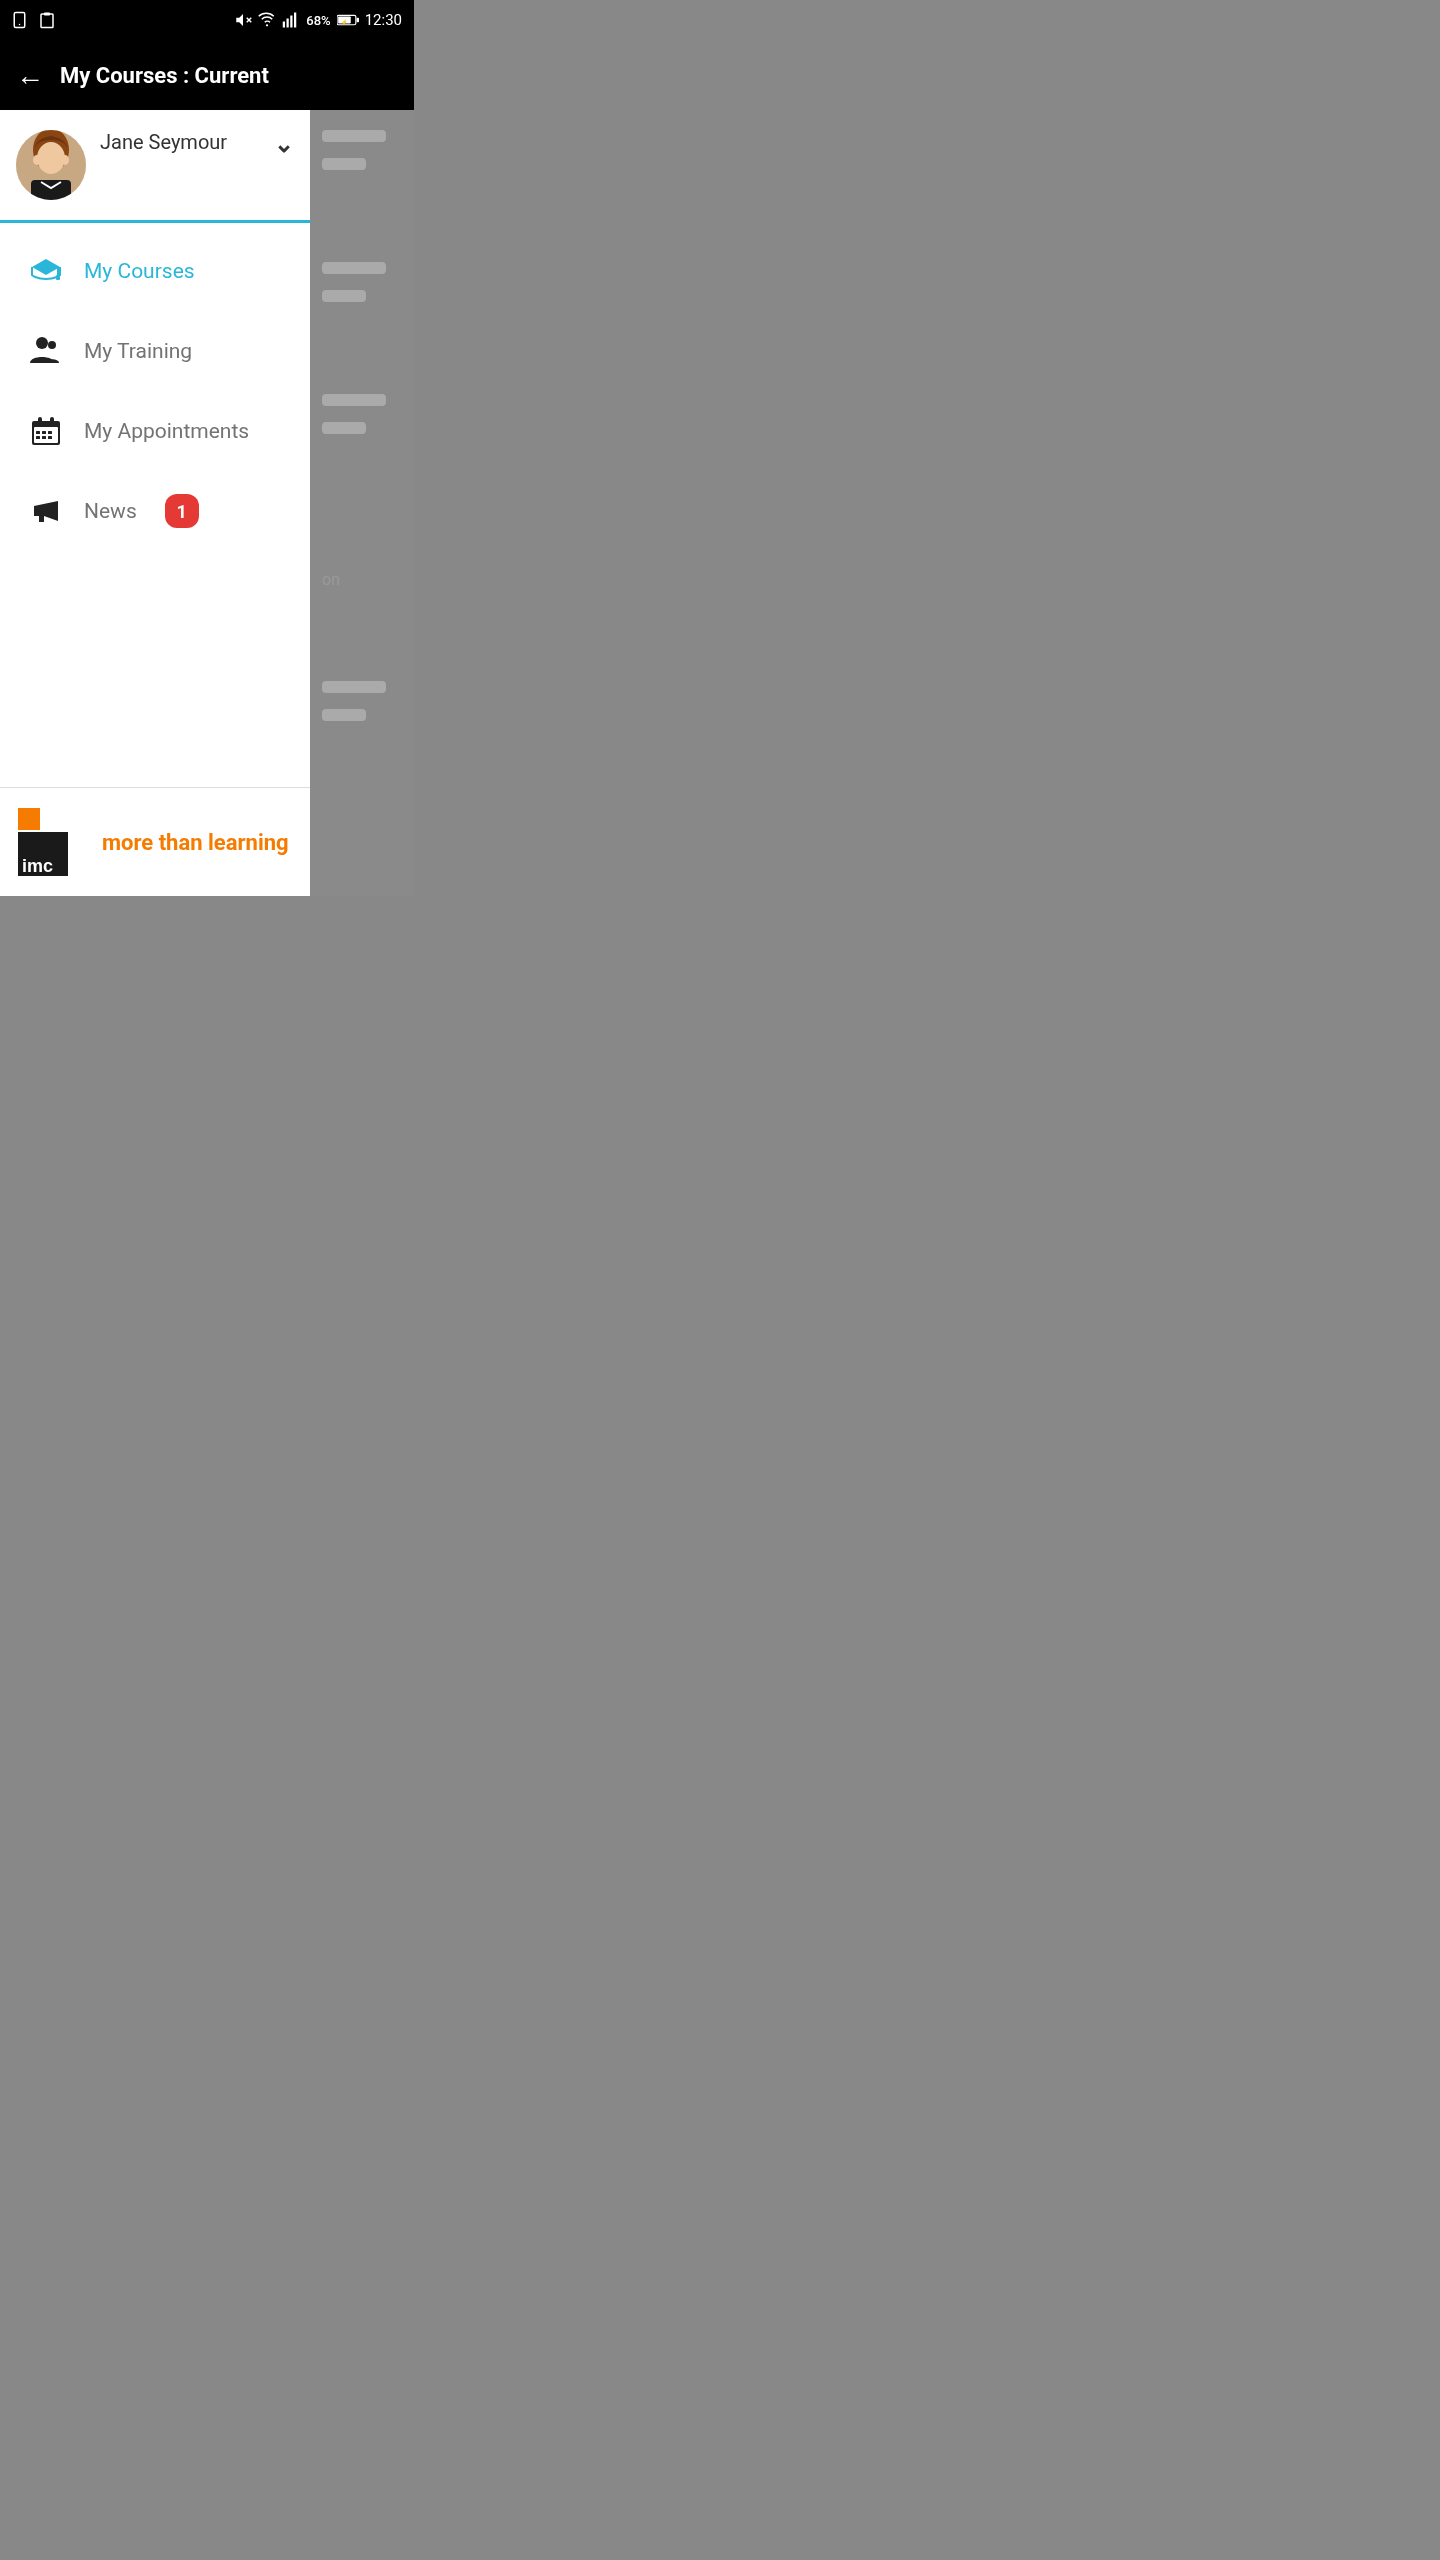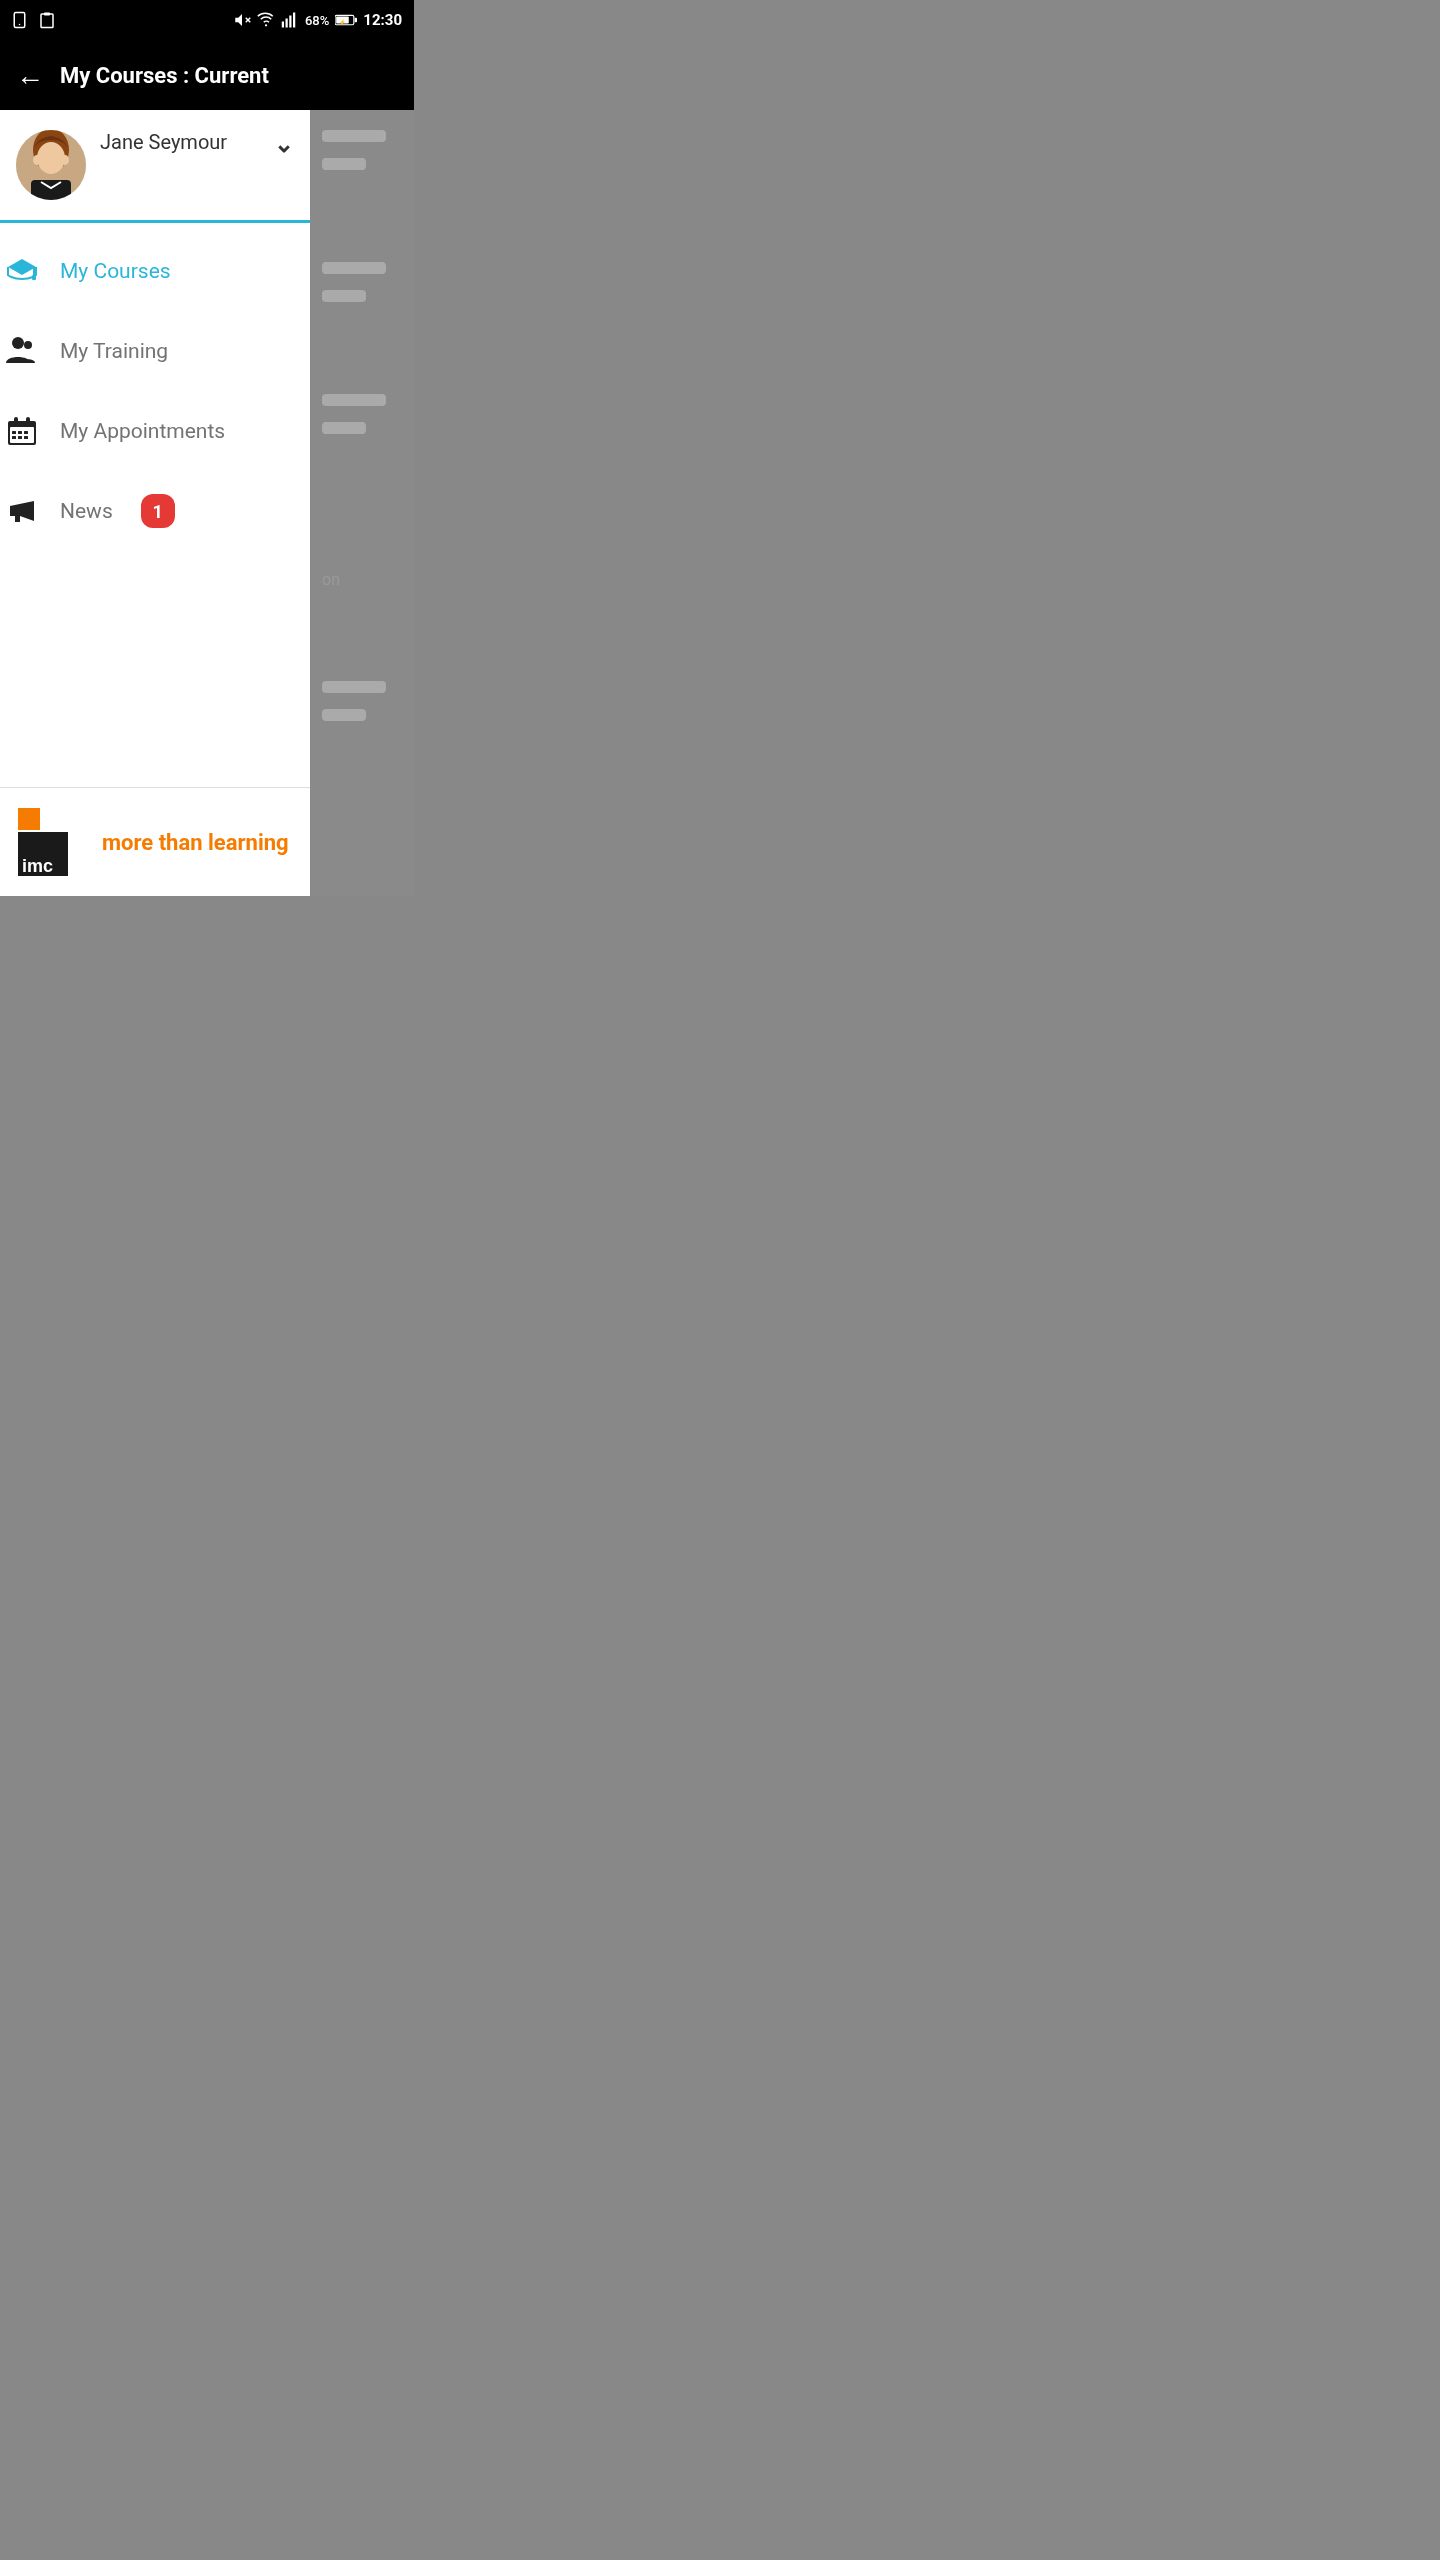--- a/index.html
+++ b/index.html
@@ -38,21 +38,21 @@
     }
 
     .status-right {
       display: flex;
       gap: 6px;
       align-items: center;
     }
 
     .status-time {
       font-size: 15px;
-      font-weight: bold;
+      font-weight: normal;
     }
 
     
     .header {
       background: #000;
       height: 70px;
       display: flex;
       align-items: center;
       padding: 0 16px;
       gap: 16px;
@@ -131,21 +131,21 @@
 
     
     .nav-list {
       flex: 1;
       padding: 8px 0;
     }
 
     .nav-item {
       display: flex;
       align-items: center;
-      padding: 22px 4px;
+      padding: 22px 28px;
       gap: 20px;
       cursor: pointer;
     }
 
     .nav-item.active .nav-label {
       color: #29b6d8;
     }
 
     .nav-icon {
       width: 36px;

